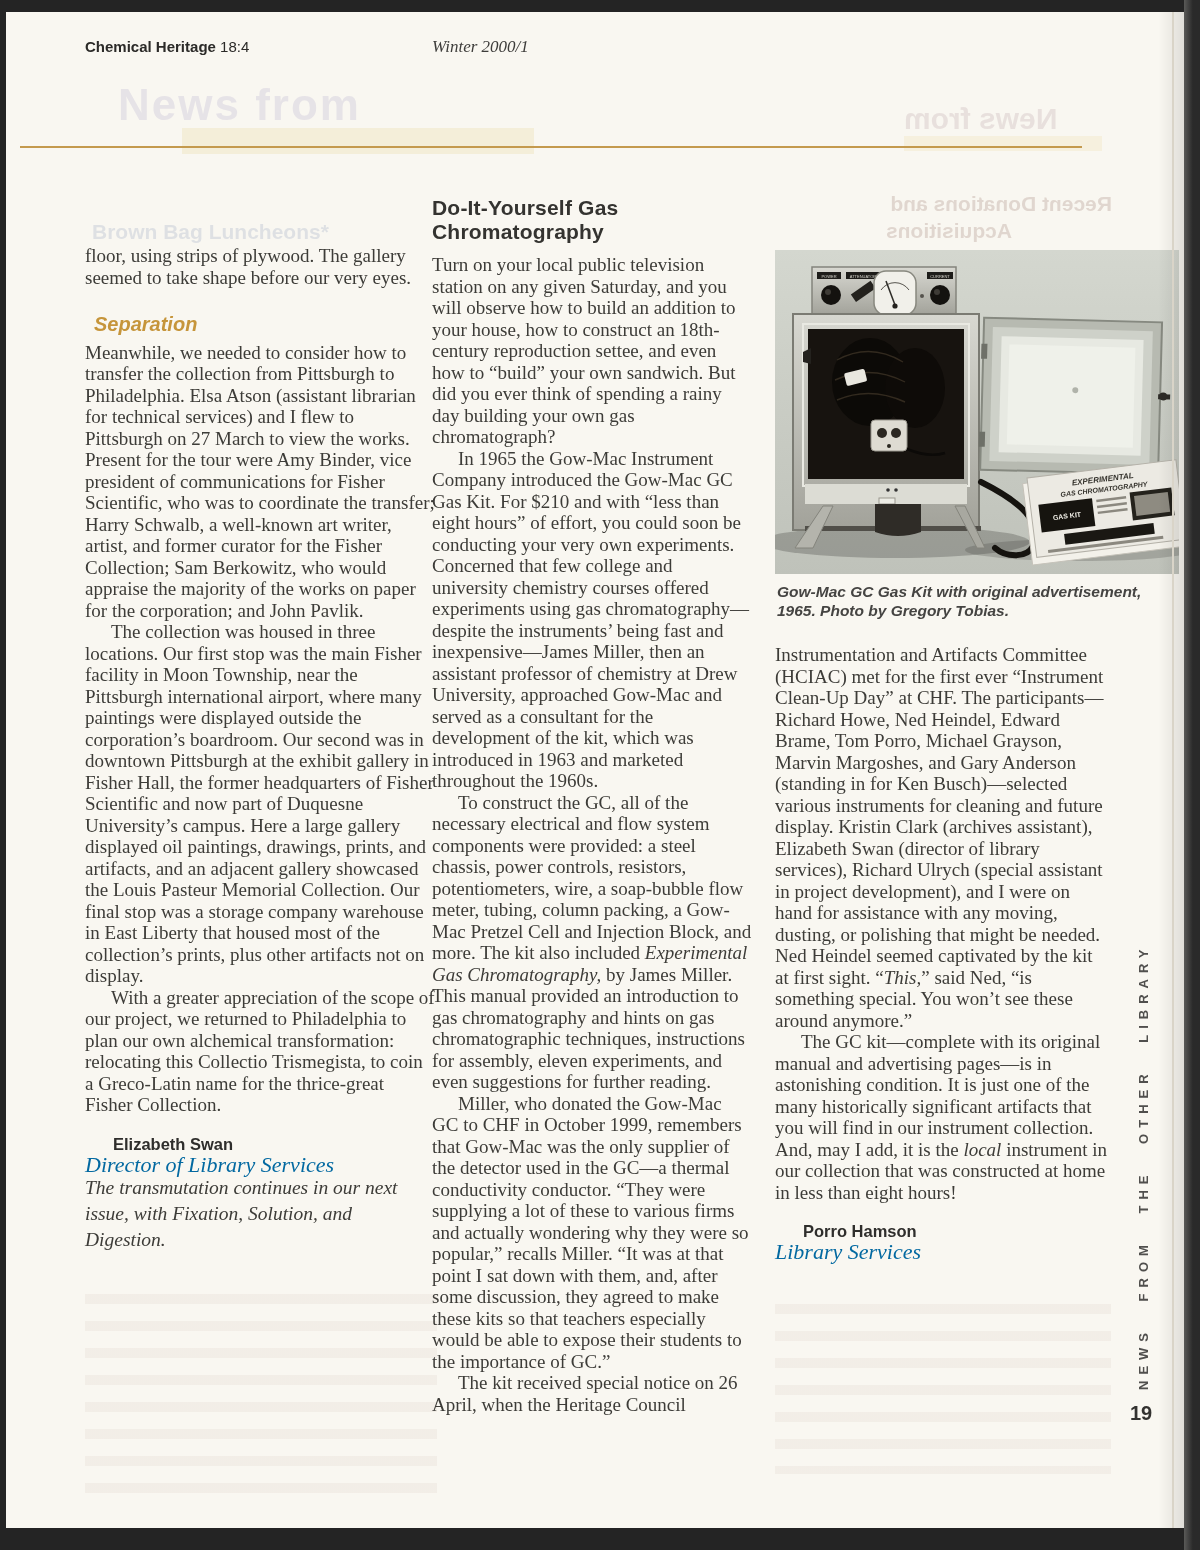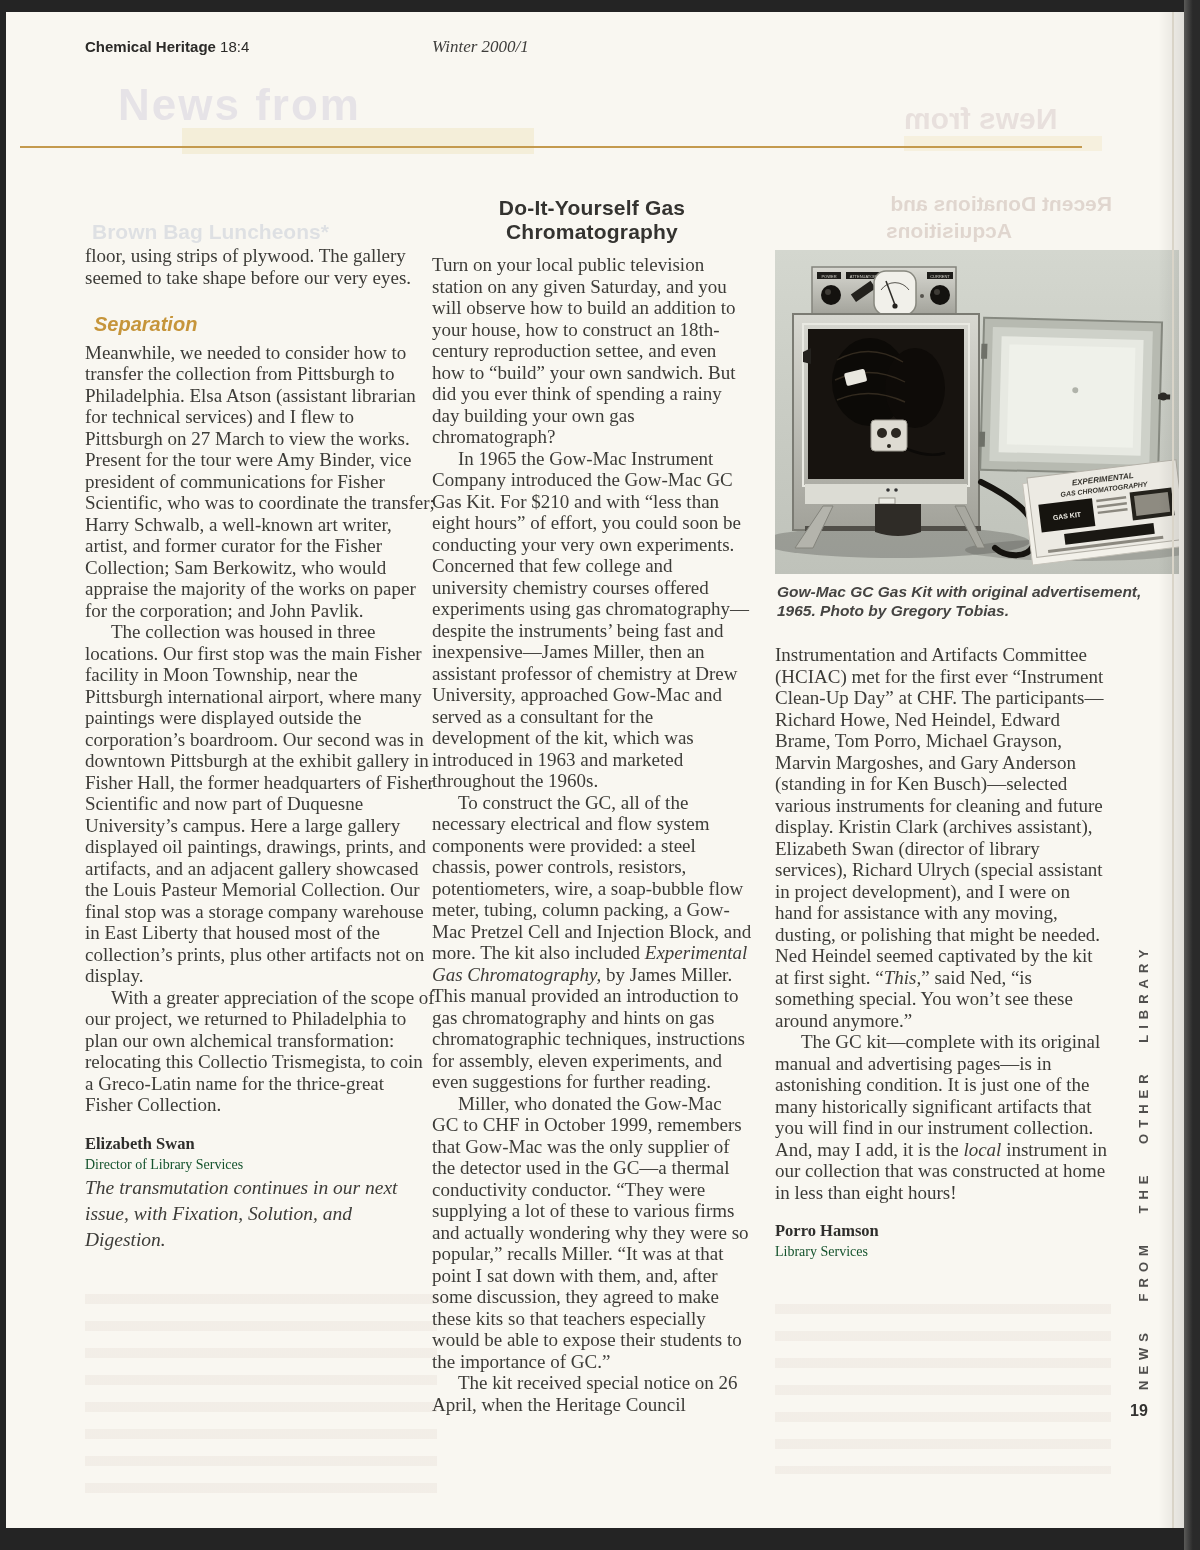--- a/index.html
+++ b/index.html
@@ -35,39 +35,39 @@
   .col{position:absolute;font-size:19px;line-height:21.5px;color:#3d3c38;text-align:left;}
   .col p{margin:0;}
   .col p.ind{text-indent:26px;}
   .col-left{left:79px;top:233px;width:350px;}
   .col-mid{left:426px;top:184px;width:320px;}
   .col-right{left:769px;top:632px;width:336px;}
 
   .sep-head{font-family:"Liberation Sans",sans-serif;font-weight:bold;font-style:italic;
         font-size:20px;color:#c6953b;margin:26px 0 6px 9px;}
   .mid-head{font-family:"Liberation Sans",sans-serif;font-weight:bold;font-size:21px;
-        line-height:24px;color:#343330;margin:0 0 10px 0;letter-spacing:.2px;text-align:center;}
+        line-height:24px;color:#343330;margin:0 0 10px 0;letter-spacing:.2px;}
 
   .byline{margin-top:18px;}
-  .byline .name{font-family:Liberation Serif, serif;font-weight:bold;font-size:16.5px;
-        color:#2f2e2c;line-height:20px;}
-  .byline .role{font-size:14px;color:#14532d;line-height:21px;}
+  .byline .name{font-family:Liberation Sans, sans-serif;font-weight:bold;font-size:16.5px;
+        color:#2f2e2c;line-height:20px;margin-left:28px;}
+  .byline .role{font-style:italic;font-size:22px;color:#0369a1;line-height:21px;}
   .trans-note{font-style:italic;font-size:19.5px;line-height:26px;margin-top:26px;color:#3d3c38;}
 
   
   .photo{position:absolute;left:769px;top:238px;width:404px;height:324px;}
   .caption{position:absolute;left:771px;top:570px;width:400px;
         font-family:"Liberation Sans",sans-serif;font-weight:bold;font-style:italic;
         font-size:15.5px;line-height:19px;color:#454442;}
 
   .v-strip{position:absolute;left:1130px;top:1378px;transform:rotate(-90deg);transform-origin:0 0;
         font-family:"Liberation Sans",sans-serif;font-weight:bold;font-size:13px;color:#504f4d;
         letter-spacing:6px;word-spacing:16px;white-space:nowrap;}
   .page-num{position:absolute;left:1124px;top:1390px;font-family:"Liberation Sans",sans-serif;
-        font-weight:bold;font-size:16px;color:#333230;}
+        font-weight:bold;font-size:20px;color:#333230;}
 </style>
 </head>
 <body>
 
 <div class="page">
   <div class="paper">
 
     <div class="ghost g-news-left">News from</div>
     <div class="ghost g-beckman-bar" style="position:absolute;"></div>
     <div class="ghost g-news-right">News from</div>

